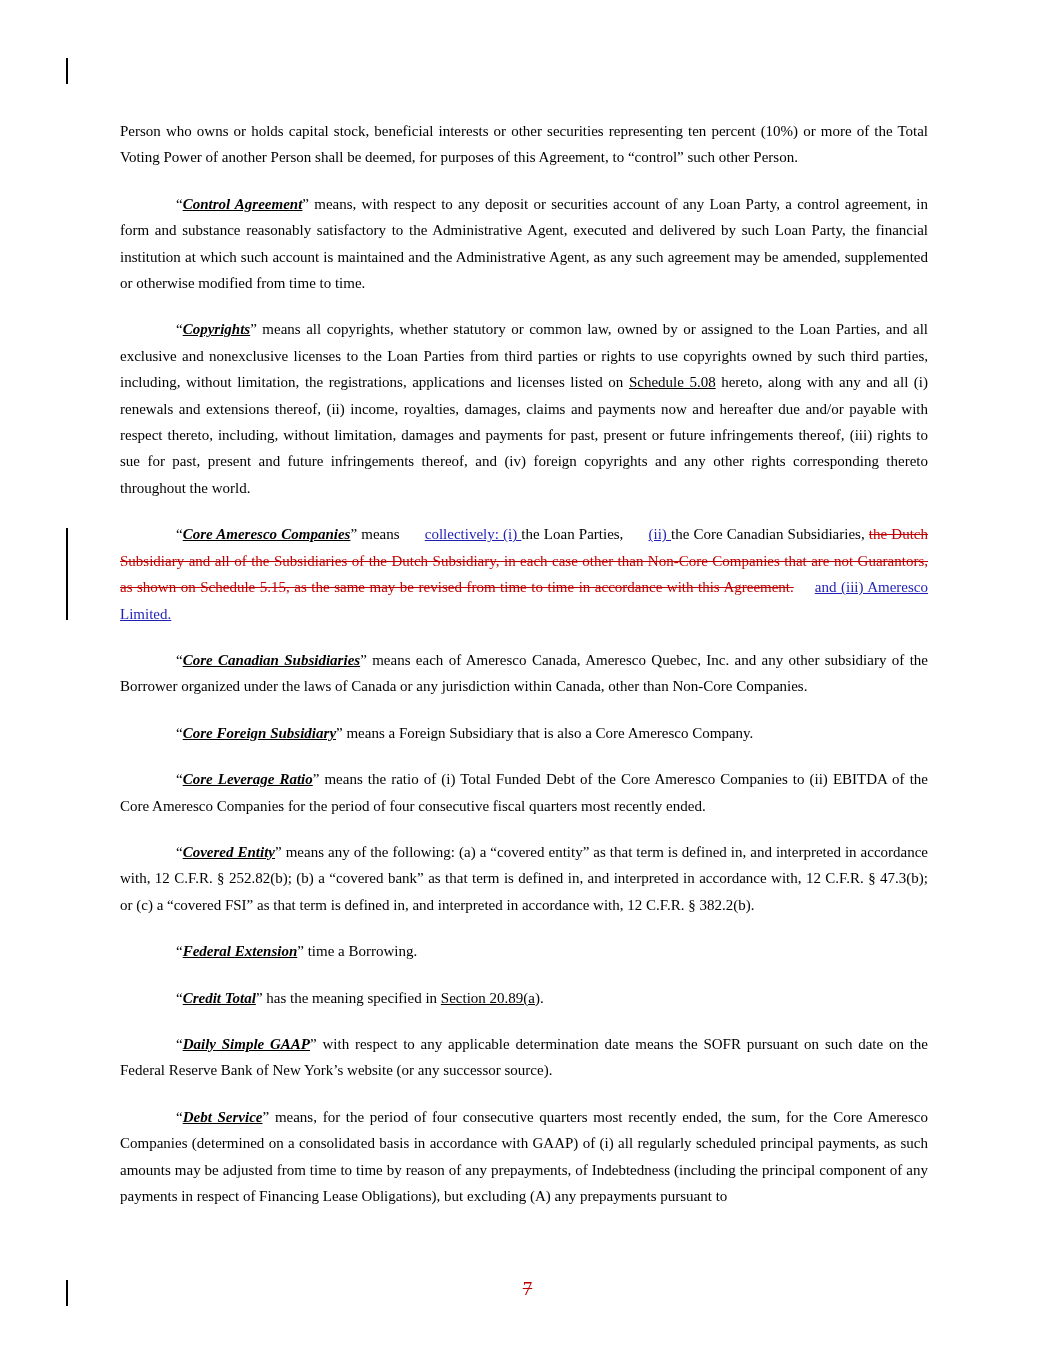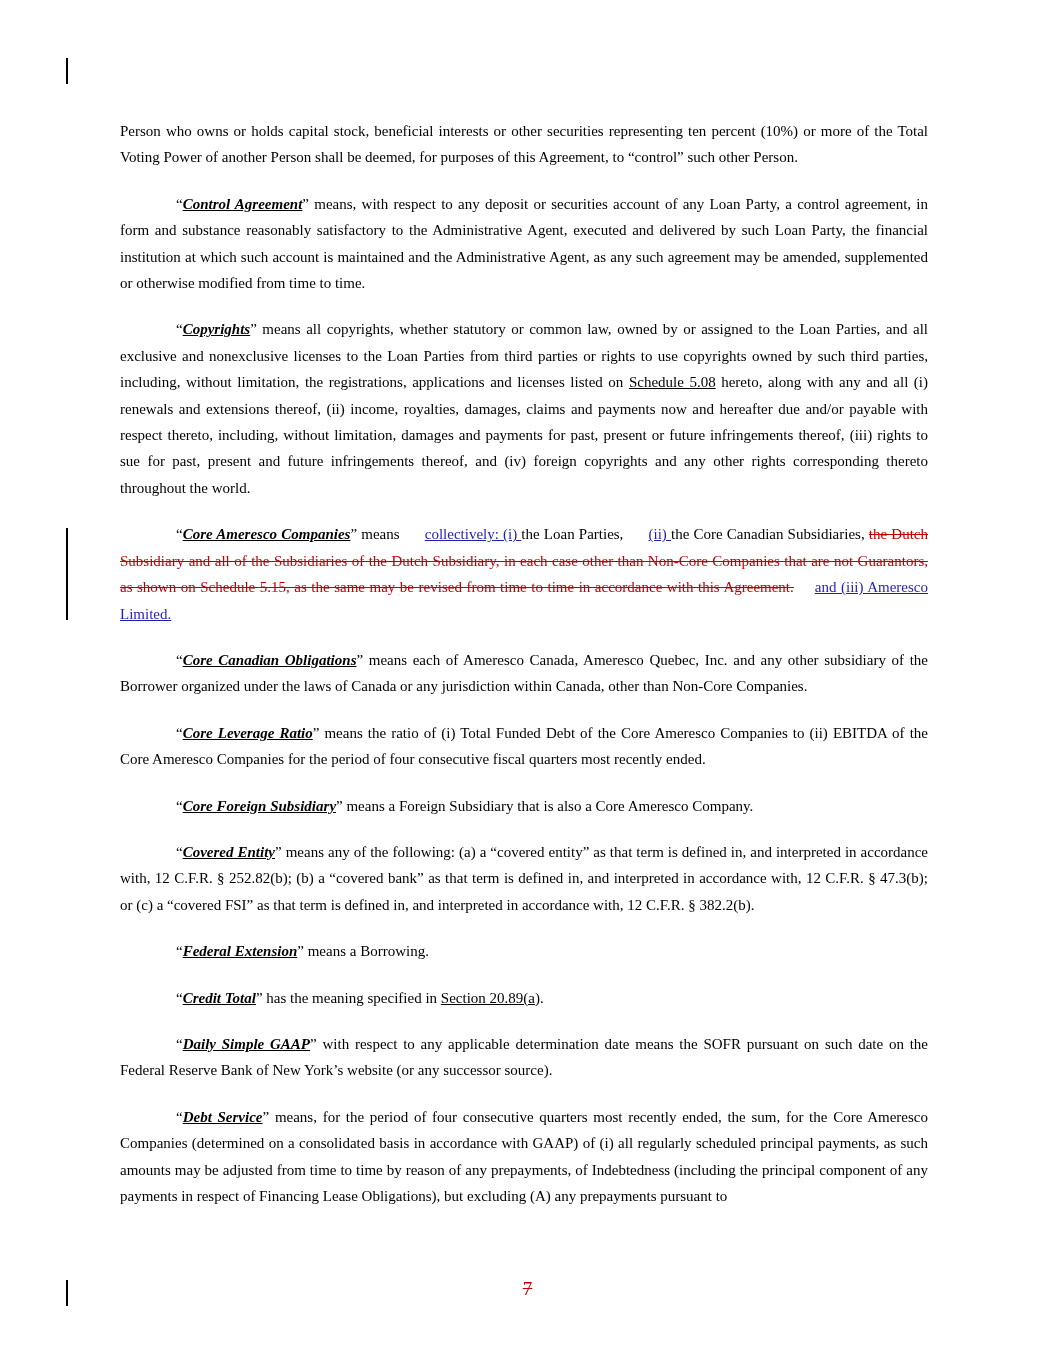--- a/index.html
+++ b/index.html
@@ -79,25 +79,25 @@
 
   <div class="change-bar cb-top"></div>
   <div class="change-bar cb-mid"></div>
   <div class="change-bar cb-bot"></div>
 
   <div class="content" id="body-container">
       <p class="para first"><span>Person who owns or holds capital stock, beneficial interests or other securities representing ten percent (10%) or more of the Total Voting Power of another Person shall be deemed, for purposes of this Agreement, to “control” such other Person.</span></p>
       <p class="para ind"><span>“</span><span class="term">Control Agreement</span><span>” means, with respect to any deposit or securities account of any Loan Party, a control agreement, in form and substance reasonably satisfactory to the Administrative Agent, executed and delivered by such Loan Party, the financial institution at which such account is maintained and the Administrative Agent, as any such agreement may be amended, supplemented or otherwise modified from time to time.</span></p>
       <p class="para ind"><span>“</span><span class="term">Copyrights</span><span>” means all copyrights, whether statutory or common law, owned by or assigned to the Loan Parties, and all exclusive and nonexclusive licenses to the Loan Parties from third parties or rights to use copyrights owned by such third parties, including, without limitation, the registrations, applications and licenses listed on </span><span class="u">Schedule 5.08</span><span> hereto, along with any and all (i) renewals and extensions thereof, (ii) income, royalties, damages, claims and payments now and hereafter due and/or payable with respect thereto, including, without limitation, damages and payments for past, present or future infringements thereof, (iii) rights to sue for past, present and future infringements thereof, and (iv) foreign copyrights and any other rights corresponding thereto throughout the world.</span></p>
       <p class="para ind"><span>“</span><span class="term">Core Ameresco Companies</span><span>” means </span><span class="ins">collectively: (i) </span><span>the Loan Parties, </span><span class="ins">(ii) </span><span>the Core Canadian Subsidiaries, </span><span class="del">the Dutch Subsidiary and all of the Subsidiaries of the Dutch Subsidiary, in each case other than Non-Core Companies that are not Guarantors, as shown on Schedule 5.15, as the same may be revised from time to time in accordance with this Agreement.</span><span class="ins">and (iii) Ameresco Limited.</span></p>
-      <p class="para ind"><span>“</span><span class="term">Core Canadian Obligations</span><span>” means each of Ameresco Canada, Ameresco Quebec, Inc. and any other subsidiary of the Borrower organized under the laws of Canada or any jurisdiction within Canada, other than Non-Core Companies.</span></p>
+      <p class="para ind"><span>“</span><span class="term">Core Canadian Subsidiaries</span><span>” means each of Ameresco Canada, Ameresco Quebec, Inc. and any other subsidiary of the Borrower organized under the laws of Canada or any jurisdiction within Canada, other than Non-Core Companies.</span></p>
+      <p class="para ind"><span>“</span><span class="term">Core Foreign Subsidiary</span><span>” means a Foreign Subsidiary that is also a Core Ameresco Company.</span></p>
       <p class="para ind"><span>“</span><span class="term">Core Leverage Ratio</span><span>” means the ratio of (i) Total Funded Debt of the Core Ameresco Companies to (ii) EBITDA of the Core Ameresco Companies for the period of four consecutive fiscal quarters most recently ended.</span></p>
-      <p class="para ind"><span>“</span><span class="term">Core Foreign Subsidiary</span><span>” means a Foreign Subsidiary that is also a Core Ameresco Company.</span></p>
       <p class="para ind"><span>“</span><span class="term">Covered Entity</span><span>” means any of the following:  (a) a “covered entity” as that term is defined in, and interpreted in accordance with, 12 C.F.R. § 252.82(b); (b) a “covered bank” as that term is defined in, and interpreted in accordance with, 12 C.F.R. § 47.3(b); or (c) a “covered FSI” as that term is defined in, and interpreted in accordance with, 12 C.F.R. § 382.2(b).</span></p>
-      <p class="para ind"><span>“</span><span class="term">Federal Extension</span><span>” means a Borrowing.</span></p>
+      <p class="para ind"><span>“</span><span class="term">Federal Extension</span><span>” time a Borrowing.</span></p>
       <p class="para ind"><span>“</span><span class="term">Credit Total</span><span>” has the meaning specified in </span><span class="u">Section 20.89(a)</span><span>.</span></p>
       <p class="para ind"><span>“</span><span class="term">Daily Simple GAAP</span><span>” with respect to any applicable determination date means the SOFR pursuant on such date on the Federal Reserve Bank of New York’s website (or any successor source).</span></p>
       <p class="para ind"><span>“</span><span class="term">Debt Service</span><span>” means, for the period of four consecutive quarters most recently ended, the sum, for the Core Ameresco Companies (determined on a consolidated basis in accordance with GAAP) of (i) all regularly scheduled principal payments, as such amounts may be adjusted from time to time by reason of any prepayments, of Indebtedness (including the principal component of any payments in respect of Financing Lease Obligations), but excluding (A) any prepayments pursuant to </span></p>
     </div>
 
   <div class="footer-num">7</div>
 
 </div>
 
 </body></html>

